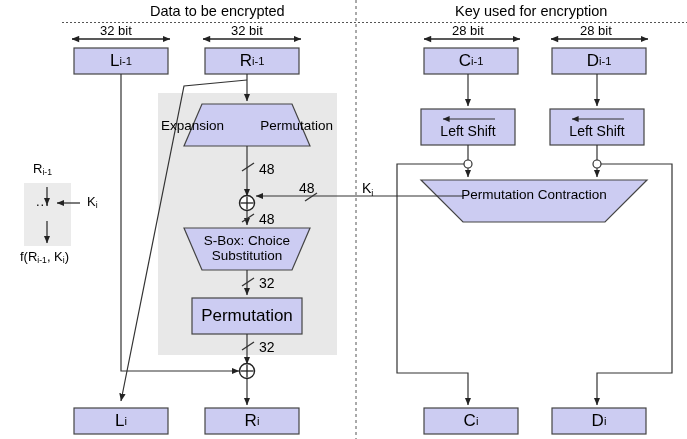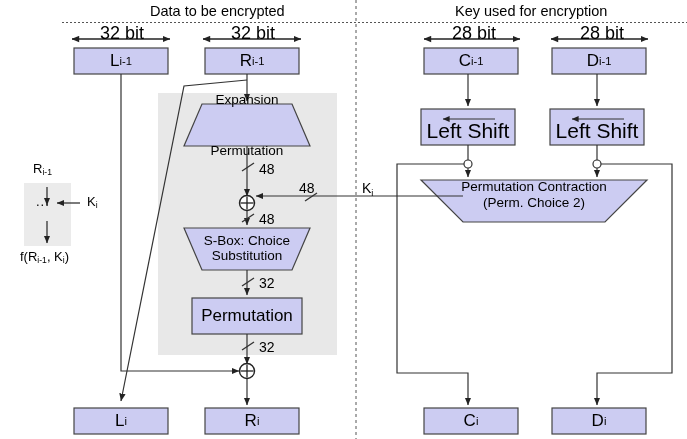--- a/index.html
+++ b/index.html
@@ -6,30 +6,30 @@
   body{width:687px;height:439px;overflow:hidden;
        font-family:"Liberation Sans","DejaVu Sans",sans-serif;
        color:#000000;}
   #stage{position:relative;width:687px;height:439px;}
   #svg-layer{position:absolute;left:0;top:0;width:687px;height:439px;}
 
   .htxt{position:absolute;white-space:nowrap;}
 
   
   .section-title{font-size:14.5px;color:#000;}
-  .bitlabel{font-size:18px;}
+  .bitlabel{font-size:13px;}
   .wirelabel{font-size:14px;}
 
   
   .node-label{position:absolute;display:flex;align-items:center;
               justify-content:center;text-align:center;white-space:nowrap;}
   .reg-text{font-size:17px;}
   .trap-text{font-size:13.5px;line-height:15px;}
   .perm-text{font-size:17px;}
-  .shift-text{font-size:21px;}
+  .shift-text{font-size:14px;}
   .pc2-text{font-size:13.5px;line-height:16px;}
 
   .sub{font-size:0.66em;vertical-align:-0.28em;}
 
   .legend-text{font-size:13px;}
   .legend-f{font-size:13px;}
 </style>
 </head>
 <body>
 
@@ -187,38 +187,37 @@
   <div class="node-label reg-text" style="left:424px;top:408px;width:94px;height:26px;">
     <span>C</span>
       <span class="sub">i</span>
   </div>
   <div class="node-label reg-text" style="left:552px;top:408px;width:94px;height:26px;">
     <span>D</span>
       <span class="sub">i</span>
   </div>
 
   <div class="node-label trap-text" style="left:184px;top:104px;width:126px;height:42px;
-       flex-direction:column;gap:36px;">
+       flex-direction:row;gap:36px;">
     <span>Expansion</span>
     <span>Permutation</span>
   </div>
   <div class="node-label trap-text" style="left:184px;top:228px;width:126px;height:40px;
        flex-direction:column;">
     <span>S-Box: Choice</span>
     <span>Substitution</span>
   </div>
   <div class="node-label perm-text" style="left:192px;top:298px;width:110px;height:36px;">Permutation</div>
 
   <div class="node-label shift-text" style="left:421px;top:116px;width:94px;height:29px;">Left Shift</div>
   <div class="node-label shift-text" style="left:550px;top:116px;width:94px;height:29px;">Left Shift</div>
 
   <div class="node-label pc2-text" style="left:421px;top:181px;width:226px;height:28px;
        flex-direction:column;">
     <span>Permutation Contraction</span>
-    <span>(Perm. Choice 2)</span>
   </div>
 
   <div class="htxt wirelabel" style="left:259px;top:161px;">48</div>
   <div class="htxt wirelabel" style="left:259px;top:211px;">48</div>
   <div class="htxt wirelabel" style="left:259px;top:275px;">32</div>
   <div class="htxt wirelabel" style="left:259px;top:339px;">32</div>
   <div class="htxt wirelabel" style="left:299px;top:180px;">48</div>
 
   <div class="htxt wirelabel" style="left:362px;top:180px;">
     <span>K</span><span class="sub">i</span>

